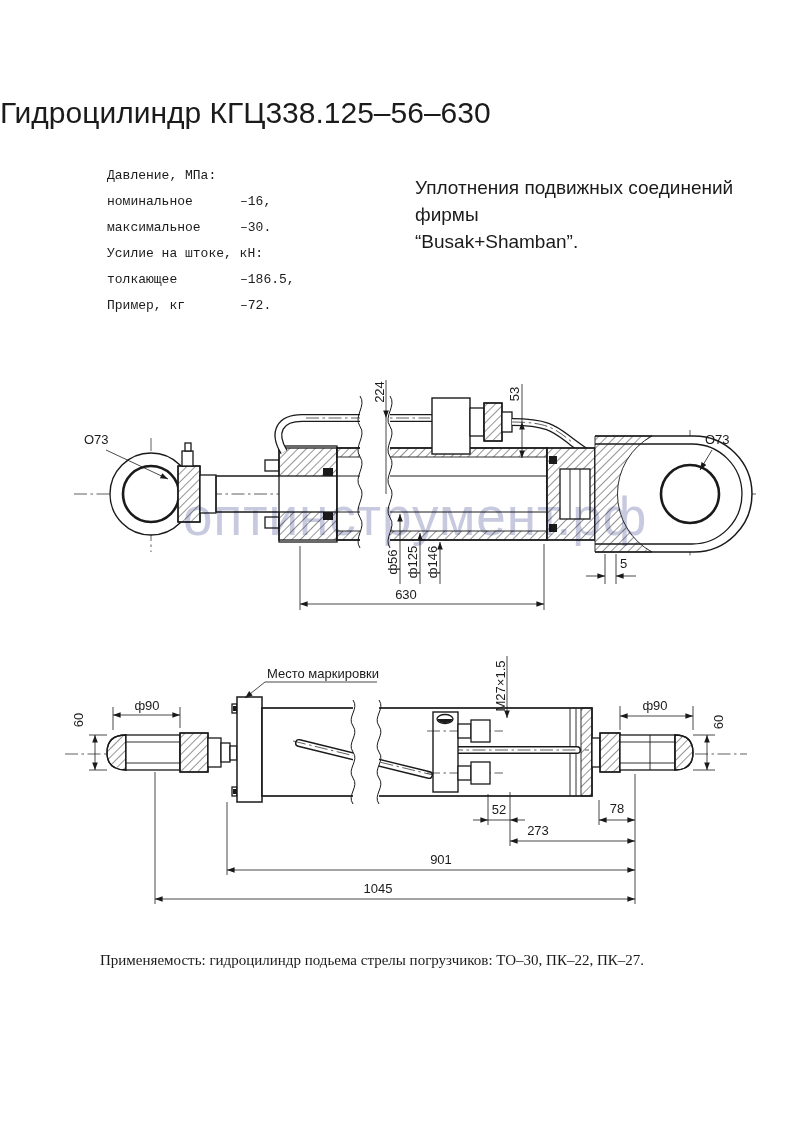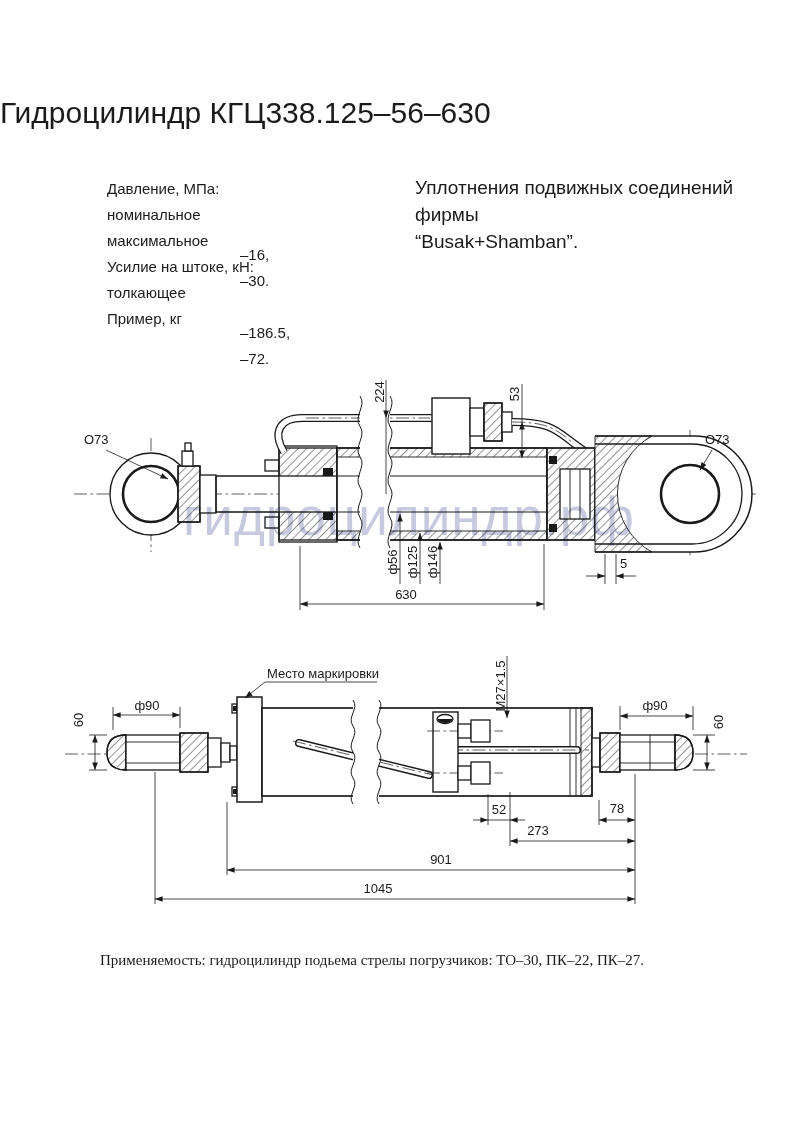--- a/index.html
+++ b/index.html
@@ -1,22 +1,22 @@
 <!DOCTYPE html>
 <html><head>
 <meta charset="utf-8">
 <style>
   html,body{margin:0;padding:0;background:#fff;}
   .page{position:relative;width:793px;height:1123px;background:#fff;overflow:hidden;
         font-family:"Liberation Sans",sans-serif;color:#1b1b1b;}
   .title{position:absolute;left:0;top:96px;width:100%;text-align:left;
          font-size:30px;font-weight:400;letter-spacing:0px;}
-  .specs{position:absolute;left:107px;top:176px;width:250px;font-size:15px;}
+  .specs{position:absolute;left:107px;top:163px;width:250px;font-size:13px;font-family:Liberation Mono, monospace;}
   .spec-row{position:relative;height:26px;line-height:26px;white-space:nowrap;}
-  .spec-value{position:absolute;left:133px;top:0;margin-top:40px;}
+  .spec-value{position:absolute;left:133px;top:0;}
   .notes{position:absolute;left:415px;top:174px;width:350px;font-size:19px;line-height:27px;}
   .footer{position:absolute;left:100px;top:952px;width:640px;font-size:15px;font-family:Liberation Serif, serif;}
   .svg-wrap{position:absolute;}
   #side-view{left:60px;top:372px;}
   #top-view{left:55px;top:642px;}
   .watermark{position:absolute;left:183px;top:486px;font-size:53px;letter-spacing:1px;
              color:#c7cadf;mix-blend-mode:multiply;white-space:nowrap;z-index:5;}
   svg{overflow:visible;display:block;}
   svg .s{stroke:#1a1a1a;fill:none;stroke-width:1.3px;}
   svg .cl{stroke:#1a1a1a;stroke-width:.7px;stroke-dasharray:13 3.5 2.5 3.5;fill:none;}
@@ -155,21 +155,21 @@
       <text class="dt" x="346" y="227" text-anchor="middle">630</text>
 
       <path class="dim" d="M545 182 V212 M556 182 V212"></path>
       <path class="dim" d="M526 204 H545" marker-end="url(#ar)"></path>
       <path class="dim" d="M576 204 H556" marker-end="url(#ar)"></path>
       <text class="dt" x="560" y="196">5</text>
     </g>
   </svg>
   </div>
 
-  <div class="watermark">гидроцилиндр.рф</div>
+  <div class="watermark">оптинструмент.рф</div>
 
   <div class="svg-wrap" id="top-view">
   <svg width="700" height="290" viewBox="0 0 700 290">
     <g class="s">
       <path class="cl" d="M10 112 H692"></path>
 
       <g>
         <path d="M71 93 Q52 93 52 110.5 Q52 128 71 128 Z" fill="#fff"></path>
         <path d="M71 93 Q52 93 52 110.5 Q52 128 71 128 Z" fill="url(#h1)"></path>
         <rect x="71" y="93" width="54" height="35" fill="#fff"></rect>

